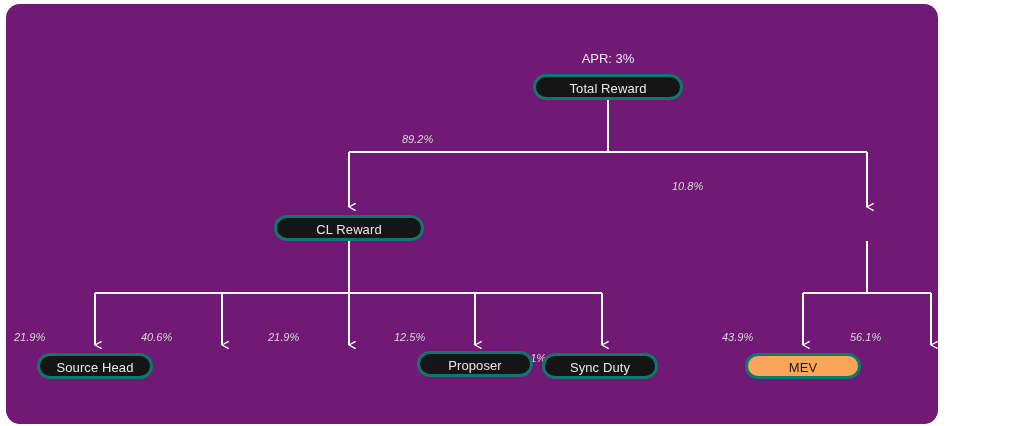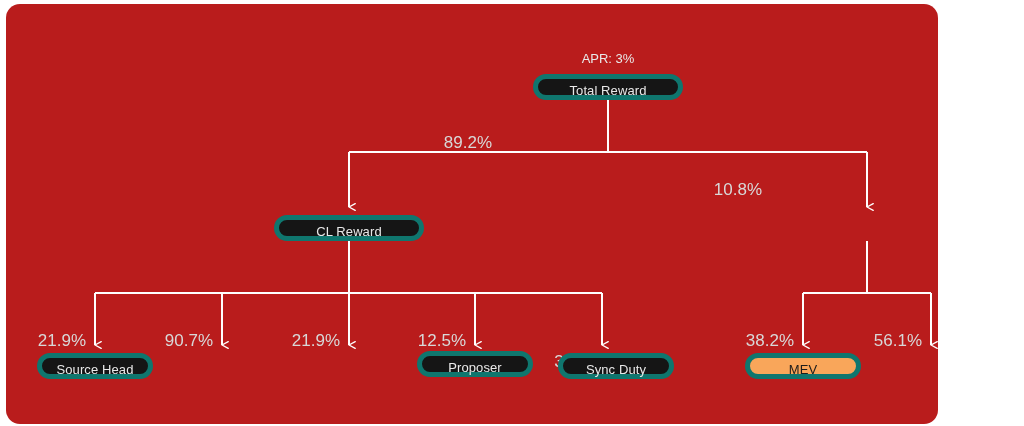--- a/index.html
+++ b/index.html
@@ -12,57 +12,58 @@
     height: 426px;
     font-family: "Liberation Sans", sans-serif;
     overflow: hidden;
   }
   #panel {
     position: absolute;
     left: 6px;
     top: 4px;
     width: 932px;
     height: 420px;
-    background: #b91c1c;
+    background: #701a75;
     border-radius: 14px;
     overflow: hidden;
   }
   #svg-layer {
     position: absolute;
     left: 0;
     top: 0;
     width: 1012px;
     height: 420px;
   }
   .node {
     position: absolute;
     box-sizing: border-box;
     height: 26px;
     line-height: 24px;
-    border: 5px solid #0f766e;
+    border: 3px solid #0f766e;
     border-radius: 13px;
     text-align: center;
     font-size: 13px;
     letter-spacing: 0.1px;
     white-space: nowrap;
   }
   .node.dark {
     background: #151515;
     color: #e9e9e9;
   }
   .node.hl {
     background: #f9a65a;
     color: #1c1c1c;
   }
   .pct {
     position: absolute;
-    font-size: 17px;
+    font-size: 11px;
     color: #d8d8d8;
     white-space: nowrap;
-    text-align: right;
+    text-align: left;
+    font-style: italic;
   }
   .apr {
     position: absolute;
     font-size: 13px;
     color: #e9e9e9;
     white-space: nowrap;
     text-align: center;
   }
 </style>
 </head>
@@ -109,27 +110,27 @@
   <div class="apr" style="left:532px; top:47px; width:140px;">APR: 3%</div>
 
   <div class="node dark" style="left:527px; top:70px; width:150px;">Total Reward</div>
 
   <div class="pct" style="left:396px; top:129px; width:90px;">89.2%</div>
   <div class="pct" style="left:666px; top:129px; width:90px;margin-top:47px;">10.8%</div>
 
   <div class="node dark" style="left:268px; top:211px; width:150px;">CL Reward</div>
 
   <div class="pct" style="left:8px; top:327px; width:72px;">21.9%</div>
-  <div class="pct" style="left:135px; top:327px; width:72px;">90.7%</div>
+  <div class="pct" style="left:135px; top:327px; width:72px;">40.6%</div>
   <div class="pct" style="left:262px; top:327px; width:72px;">21.9%</div>
   <div class="pct" style="left:388px; top:327px; width:72px;">12.5%</div>
   <div class="pct" style="left:515px; top:340px; width:72px;margin-top:8px;">3.1%</div>
 
-  <div class="pct" style="left:716px; top:327px; width:72px;">38.2%</div>
+  <div class="pct" style="left:716px; top:327px; width:72px;">43.9%</div>
   <div class="pct" style="left:844px; top:327px; width:72px;">56.1%</div>
 
   <div class="node dark" style="left:31px; top:349px; width:116px;">Source Head</div>
   <div class="node dark" style="left:411px; top:347px; width:116px;">Proposer</div>
-  <div class="node dark" style="left:552px; top:349px; width:116px;">Sync Duty</div>
+  <div class="node dark" style="left:536px; top:349px; width:116px;">Sync Duty</div>
 
   <div class="node hl" style="left:739px; top:349px; width:116px;">MEV</div>
 
 </div>
 
 </body></html>

